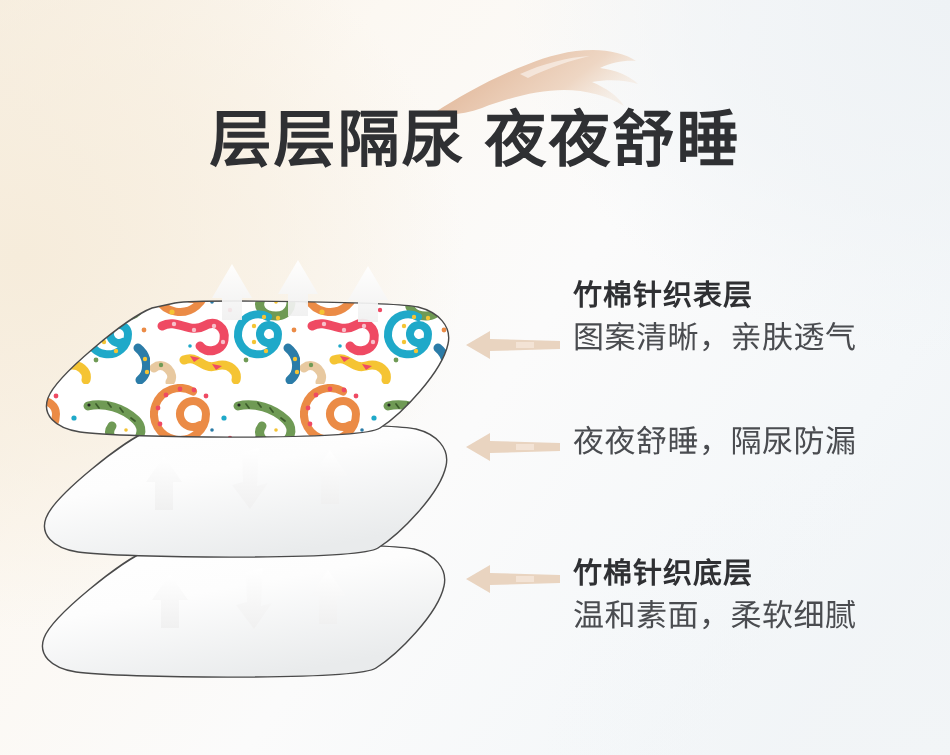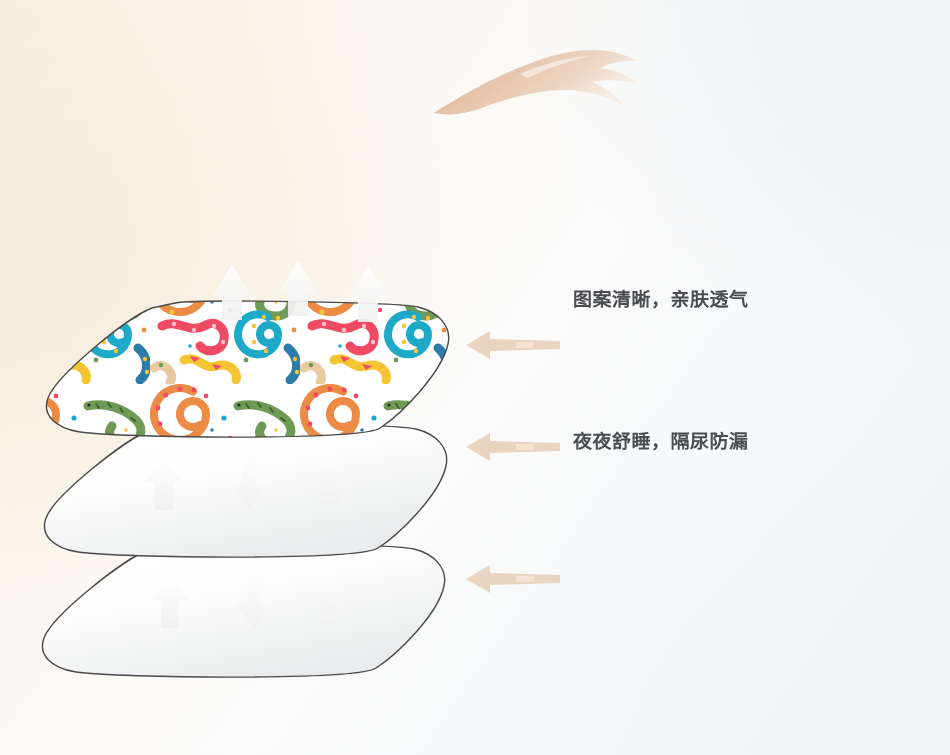--- a/index.html
+++ b/index.html
@@ -51,22 +51,22 @@
   .callout { position: absolute; left: 573px; }
   .callout-head {
     font-size: 29px;
     font-weight: 700;
     color: #2f3033;
     letter-spacing: 1px;
     line-height: 38px;
     white-space: nowrap;
   }
   .callout-desc {
-    font-size: 19px;
-    font-weight: 700;
+    font-size: 31px;
+    font-weight: 400;
     color: #4a4c50;
     letter-spacing: 0.5px;
     line-height: 36px;
     margin-top: 6px;
     white-space: nowrap;
   }
   #callout-0 { top: 276px; }
   #callout-1 { top: 418px; }
   #callout-2 { top: 554px; }
 
@@ -89,20 +89,21 @@
         <stop offset="100%" stop-color="#f0dbc8" stop-opacity="0.35"></stop>
       </linearGradient>
     </defs>
     <path d="M4 69 C 30 52, 62 34, 96 21 C 118 12, 140 6, 163 6 C 180 6, 196 10, 206 17
              C 196 16, 182 18, 170 24 C 186 26, 200 32, 208 40
              C 196 36, 178 35, 162 38 C 176 44, 188 52, 194 62
              C 178 52, 156 46, 134 46 C 108 46, 78 54, 52 64 C 36 70, 18 72, 4 69 Z" fill="url(#brushGrad)"></path>
     <path d="M90 30 C 112 20, 138 13, 160 12 C 142 16, 118 24, 98 34 Z" fill="#ffffff" opacity="0.5"></path>
   </svg>
 
+  <div class="title">层层隔尿 夜夜舒睡</div>
 
   <div class="stack">
     <svg width="950" height="755" viewBox="0 0 950 755">
       <defs>
         <linearGradient id="plainLayerGrad" x1="0" y1="0" x2="0.55" y2="1">
           <stop offset="0%" stop-color="#ffffff"></stop>
           <stop offset="45%" stop-color="#fdfdfd"></stop>
           <stop offset="100%" stop-color="#e9ebec"></stop>
         </linearGradient>
         <linearGradient id="topLayerGrad" x1="0" y1="0" x2="0.4" y2="1">
@@ -249,21 +250,26 @@
   <svg class="pointer" id="pointer-1" viewBox="0 0 100 34">
     <path d="M2 17 L 26 3 L 26 11 L 96 13 L 96 21 L 26 23 L 26 31 Z" fill="#e9d4c0"></path>
     <path d="M52 14 L 70 14 L 70 20 L 52 20 Z" fill="#f3e3d5"></path>
   </svg>
   <svg class="pointer" id="pointer-2" viewBox="0 0 100 34">
     <path d="M2 17 L 26 3 L 26 11 L 96 13 L 96 21 L 26 23 L 26 31 Z" fill="#e9d4c0"></path>
     <path d="M52 14 L 70 14 L 70 20 L 52 20 Z" fill="#f3e3d5"></path>
   </svg>
 
   <div class="callout" id="callout-0">
+    <div class="callout-head">竹棉针织表层</div>
     <div class="callout-desc">图案清晰，亲肤透气</div>
   </div>
 
   <div class="callout" id="callout-1">
     <div class="callout-desc">夜夜舒睡，隔尿防漏</div>
   </div>
 
+  <div class="callout" id="callout-2">
+    <div class="callout-head">竹棉针织底层</div>
+    <div class="callout-desc">温和素面，柔软细腻</div>
+  </div>
 
 </div>
 
 </body></html>

